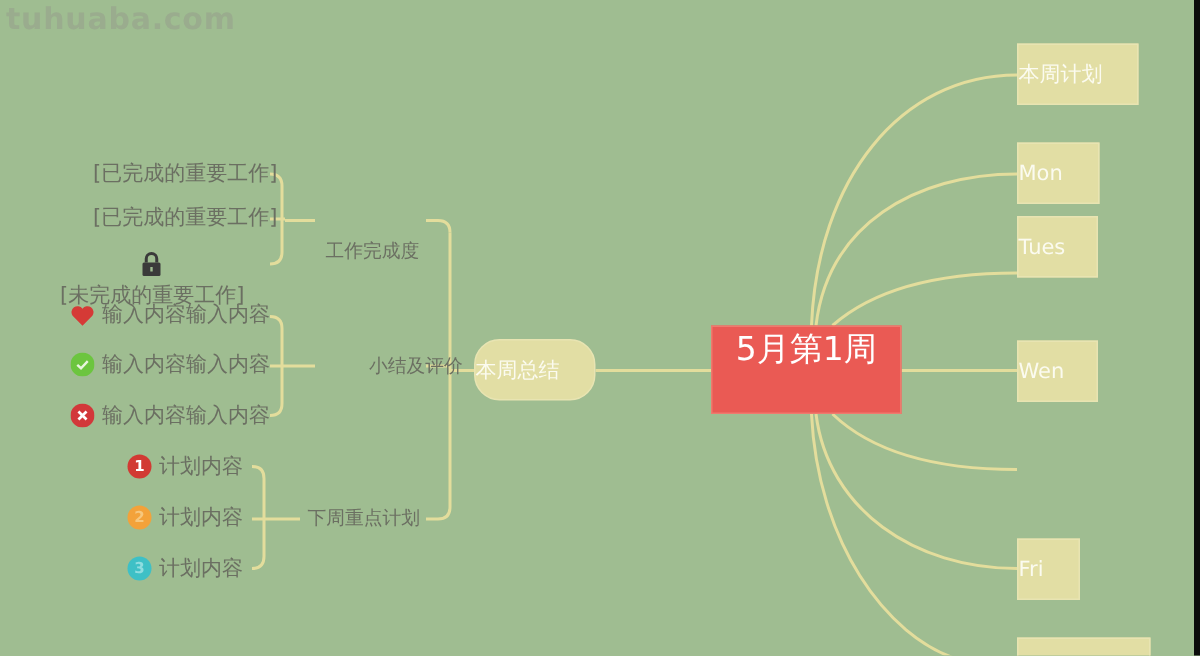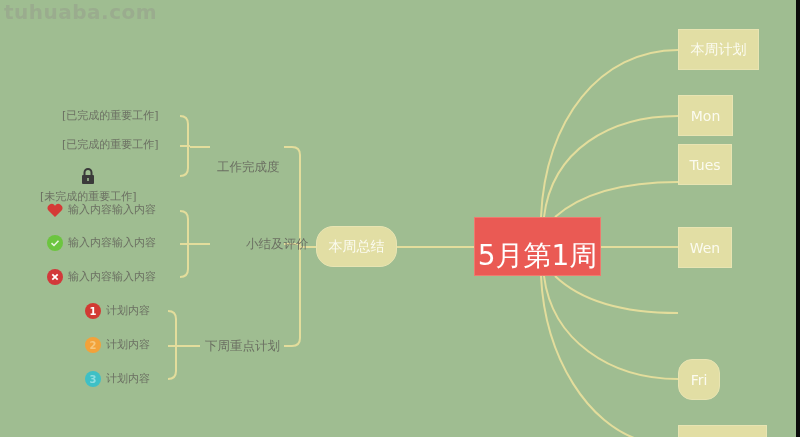--- a/index.html
+++ b/index.html
@@ -10,34 +10,34 @@
     }
     .canvas { position: absolute; left: 0; top: 0; width: 796px; height: 437px; background: #9fbd91; overflow: hidden; }
     .edge-strip { position: absolute; left: 796px; top: 0; width: 4px; height: 437px; background: #0b0b0b; }
     .watermark {
       position: absolute; left: 4px; top: 0px; font-size: 20px; font-weight: bold;
       color: #9aac8e; letter-spacing: 0.5px; font-family: "DejaVu Sans", sans-serif;
     }
     svg.lines { position: absolute; left: 0; top: 0; }
     .node {
       position: absolute; background: #e2dea4; color: #fbfbf0;
-      display: flex; align-items: center; justify-content: center;
+      display: flex; align-items: center; justify-content: flex-start;
       font-size: 14px; box-sizing: border-box; border: 1px solid #e8e4b2;
     }
     .center-node {
       position: absolute; background: #ea5a54; color: #ffffff;
-      display: flex; align-items: flex-end; justify-content: center;
-      font-size: 28px; border: 1px solid #ef7a6e; box-sizing: border-box;
+      display: flex; align-items: flex-start; justify-content: center;
+      font-size: 22px; border: 1px solid #ef7a6e; box-sizing: border-box;
     }
     .label {
       position: absolute; color: #6b6f62; font-size: 12.5px; white-space: nowrap;
       line-height: 16px;
     }
     .leaf { position: absolute; display: flex; align-items: center; gap: 5px; white-space: nowrap; }
-    .leaf .text { color: #6b6f62; font-size: 11px; line-height: 16px; }
+    .leaf .text { color: #6b6f62; font-size: 14px; line-height: 16px; }
     .icon { width: 16px; height: 16px; display: inline-flex; align-items: center; justify-content: center; }
     .num-badge {
       width: 16px; height: 16px; border-radius: 50%; color: #fff; font-size: 10px;
       display: inline-flex; align-items: center; justify-content: center; font-weight: bold;
     }
   </style>
 </head>
 <body>
 
 <div class="canvas">
@@ -80,21 +80,21 @@
   <div class="center-node" style="left:474px; top:217px; width:127px; height:59px;">
     <span>5月第1周</span>
   </div>
 
   <div class="node" style="left:316px; top:226px; width:81px; height:41px;border-radius:17px;">
     <span>本周总结</span>
   </div>
 
   <div class="label" style="left:217px; top:139px;margin-top:20px;">工作完成度</div>
   <div class="label" style="left:217px; top:236px;margin-left:29px;">小结及评价</div>
-  <div class="label" style="left:205px; top:338px;">下周重点计划</div>
+  <div class="label" style="left:205px; top:338px;font-family:Liberation Mono, monospace;">下周重点计划</div>
 
   <div class="leaf" style="left:62px; top:108px;">
     <span class="text">[已完成的重要工作]</span>
   </div>
   <div class="leaf" style="left:62px; top:137px;">
     <span class="text">[已完成的重要工作]</span>
   </div>
   <div class="leaf" style="left:40px; top:168px;flex-direction:column;">
     <span class="icon">
       <svg width="14" height="16" viewBox="0 0 14 16">
@@ -151,21 +151,21 @@
   </div>
   <div class="node" style="left:678px; top:95px; width:55px; height:41px;">
     <span>Mon</span>
   </div>
   <div class="node" style="left:678px; top:144px; width:54px; height:41px;">
     <span>Tues</span>
   </div>
   <div class="node" style="left:678px; top:227px; width:54px; height:41px;">
     <span>Wen</span>
   </div>
-  <div class="node" style="left:678px; top:359px; width:42px; height:41px;border-radius:14px;">
+  <div class="node" style="left:678px; top:359px; width:42px; height:41px;">
     <span>Fri</span>
   </div>
   <div class="node" style="left:678px; top:425px; width:89px; height:41px;">
     <span></span>
   </div>
 </div>
 
 <div class="edge-strip"></div>
 
 </body></html>

